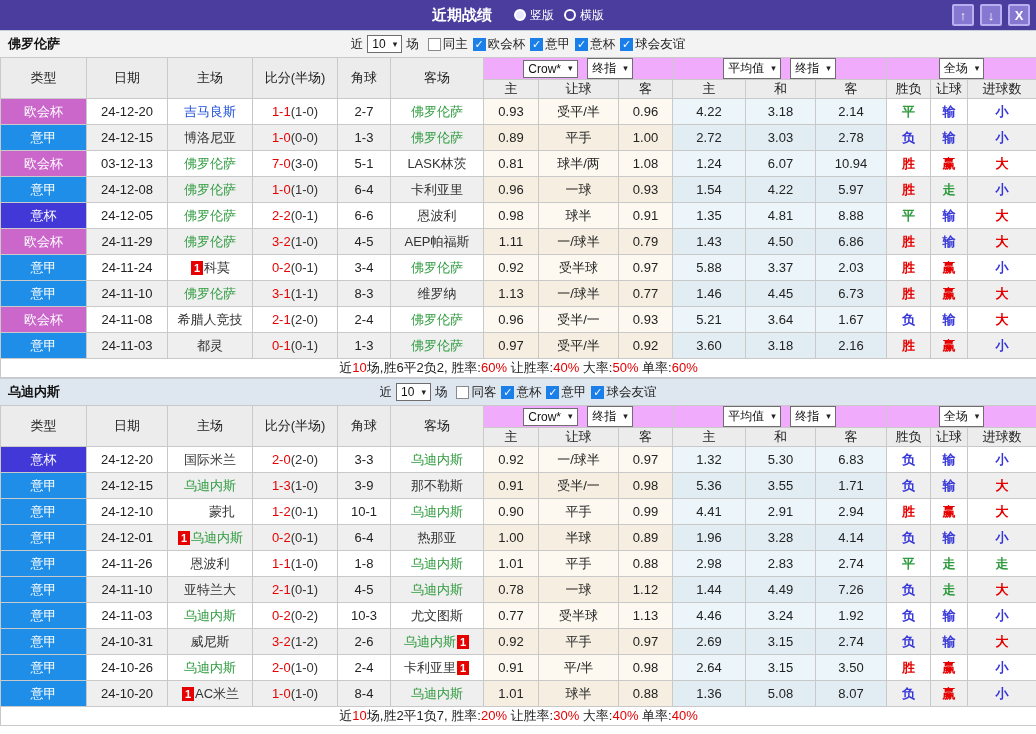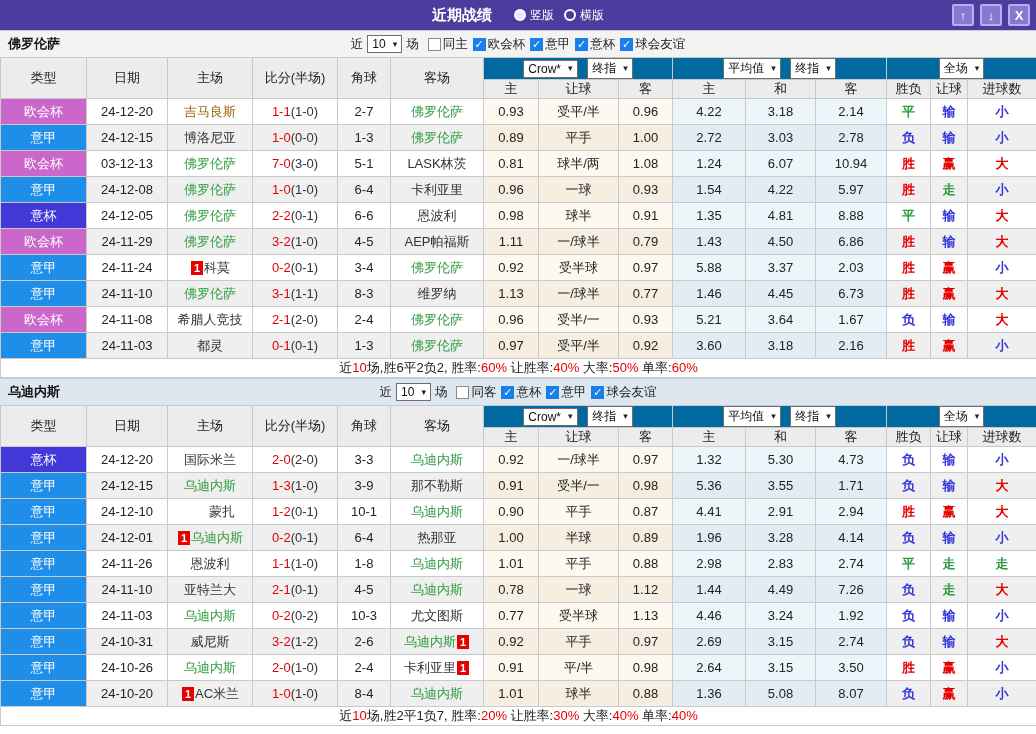--- a/index.html
+++ b/index.html
@@ -29,21 +29,21 @@
   .check{display:inline-flex;align-items:center;gap:2px;margin-left:5px;cursor:pointer;}
   .box{width:13px;height:13px;border:1px solid #8a8a8a;background:#fff;box-sizing:border-box;display:inline-flex;
        align-items:center;justify-content:center;font-size:11px;line-height:1;}
   .box.on{background:#1a7fe8;border-color:#1a7fe8;color:#fff;}
 
   
   table{width:1036px;table-layout:fixed;border-collapse:collapse;}
   th,td{border:1px solid #c9c9c9;text-align:center;font-size:13px;padding:0;overflow:hidden;white-space:nowrap;color:#222;}
   thead tr{height:19px;}
   thead th{background:#ececec;font-weight:normal;}
-  thead th.ddcell{background:#0369a1;}
+  thead th.ddcell{background:#f0abfc;}
   .ddcell .select{margin:0 3px;vertical-align:middle;}
   tbody tr{height:26px;}
   tbody tr.odd td{background:#fff;}
   tbody tr.even td{background:#efefef;}
   tbody tr.odd td.c-odds{background:#fdf8f0;}
   tbody tr.even td.c-odds{background:#f5eee1;}
   tbody tr.odd td.c-avg{background:#ecf5f9;}
   tbody tr.even td.c-avg{background:#e2edf3;}
   td.c-league{color:#fff;}
   td.c-res{font-weight:bold;}
@@ -170,21 +170,21 @@
           <th>客</th>
           <th>胜负</th>
           <th>让球</th>
           <th>进球数</th>
         </tr>
       </thead>
       <tbody>
           <tr class="odd">
   <td class="c-league" style="background: rgb(203, 102, 203);">欧会杯</td>
   <td class="c-date">24-12-20</td>
-  <td class="c-team"><span style="color: #a16207;">吉马良斯</span></td>
+  <td class="c-team"><span style="color: #1d4ed8;">吉马良斯</span></td>
   <td class="c-score"><span class="ft" style="color: rgb(230, 0, 0);">1-1</span><span class="ht">(1-0)</span></td>
   <td class="c-corner">2-7</td>
   <td class="c-team"><span style="color: rgb(46, 155, 62);">佛罗伦萨</span></td>
   <td class="c-odds">0.93</td>
   <td class="c-odds">受平/半</td>
   <td class="c-odds">0.96</td>
   <td class="c-avg">4.22</td>
   <td class="c-avg">3.18</td>
   <td class="c-avg">2.14</td>
   <td class="c-res" style="color: rgb(46, 155, 62);">平</td>
@@ -454,21 +454,21 @@
   <td class="c-date">24-12-20</td>
   <td class="c-team"><span style="color: rgb(51, 51, 51);">国际米兰</span></td>
   <td class="c-score"><span class="ft" style="color: rgb(230, 0, 0);">2-0</span><span class="ht">(2-0)</span></td>
   <td class="c-corner">3-3</td>
   <td class="c-team"><span style="color: rgb(46, 155, 62);">乌迪内斯</span></td>
   <td class="c-odds">0.92</td>
   <td class="c-odds">一/球半</td>
   <td class="c-odds">0.97</td>
   <td class="c-avg">1.32</td>
   <td class="c-avg">5.30</td>
-  <td class="c-avg">4.73</td>
+  <td class="c-avg">6.83</td>
   <td class="c-res" style="color: rgb(54, 54, 216);">负</td>
   <td class="c-res" style="color: rgb(54, 54, 216);">输</td>
   <td class="c-res" style="color: rgb(54, 54, 216);">小</td>
 </tr>
           <tr class="even">
   <td class="c-league" style="background: rgb(30, 142, 232);">意甲</td>
   <td class="c-date">24-12-15</td>
   <td class="c-team"><span style="color: rgb(46, 155, 62);">乌迪内斯</span></td>
   <td class="c-score"><span class="ft" style="color: rgb(230, 0, 0);">1-3</span><span class="ht">(1-0)</span></td>
   <td class="c-corner">3-9</td>
@@ -485,21 +485,21 @@
 </tr>
           <tr class="odd">
   <td class="c-league" style="background: rgb(30, 142, 232);">意甲</td>
   <td class="c-date">24-12-10</td>
   <td class="c-team"><span style="color: rgb(51, 51, 51); margin-left: 24px;">蒙扎</span></td>
   <td class="c-score"><span class="ft" style="color: rgb(230, 0, 0);">1-2</span><span class="ht">(0-1)</span></td>
   <td class="c-corner">10-1</td>
   <td class="c-team"><span style="color: rgb(46, 155, 62);">乌迪内斯</span></td>
   <td class="c-odds">0.90</td>
   <td class="c-odds">平手</td>
-  <td class="c-odds">0.87</td>
+  <td class="c-odds">0.99</td>
   <td class="c-avg">4.41</td>
   <td class="c-avg">2.91</td>
   <td class="c-avg">2.94</td>
   <td class="c-res" style="color: rgb(230, 0, 0);">胜</td>
   <td class="c-res" style="color: rgb(230, 0, 0);">赢</td>
   <td class="c-res" style="color: rgb(230, 0, 0);">大</td>
 </tr>
           <tr class="even">
   <td class="c-league" style="background: rgb(30, 142, 232);">意甲</td>
   <td class="c-date">24-12-01</td>

